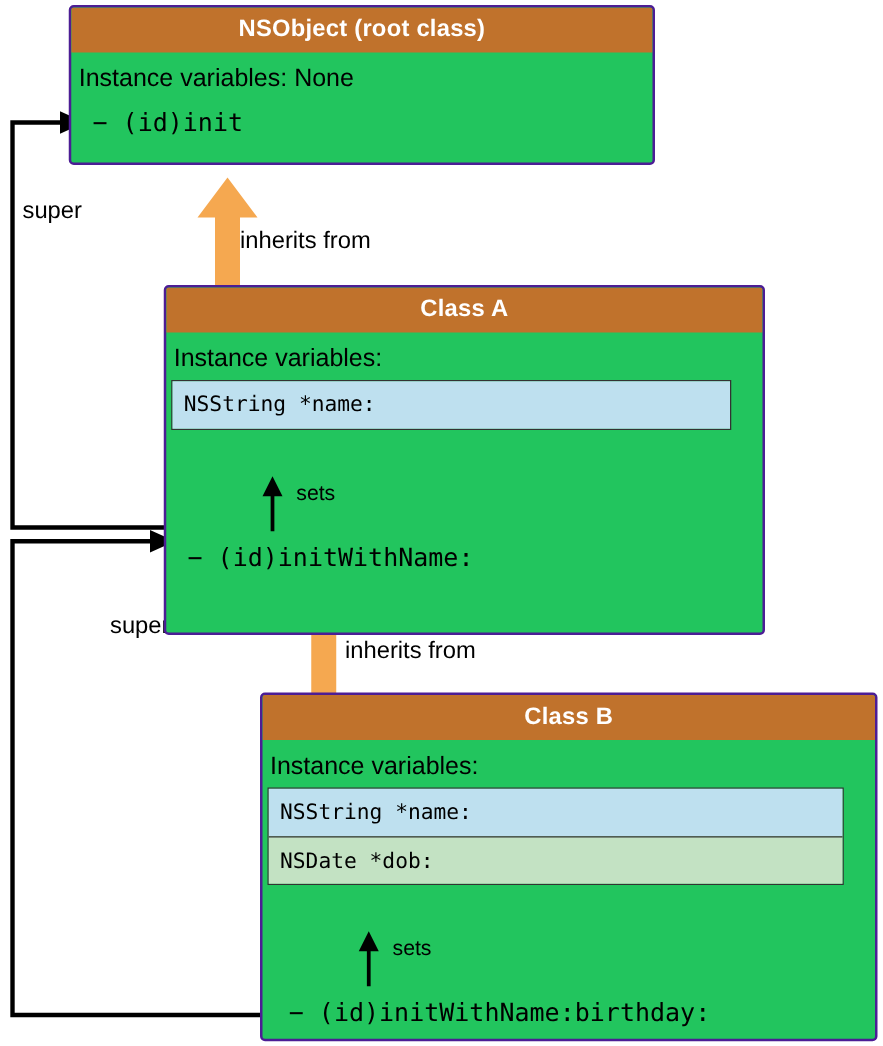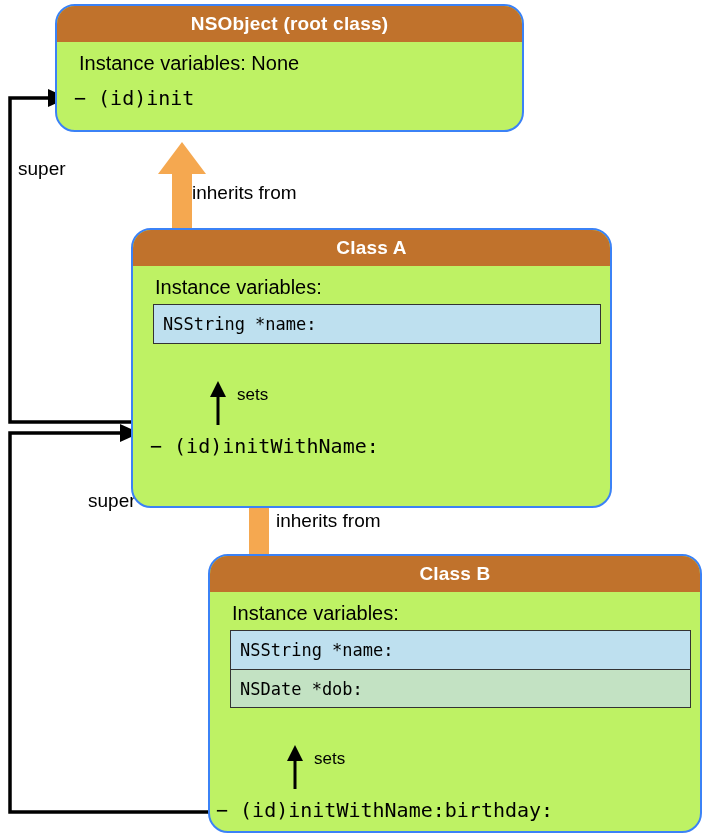--- a/index.html
+++ b/index.html
@@ -14,39 +14,39 @@
     position: relative;
     width: 706px;
     height: 837px;
     background: #ffffff;
     overflow: hidden;
   }
 
   
   .class-box {
     position: absolute;
-    border: 2px solid #3b82f6;
-    border-radius: 20px;
-    background: #bef264;
+    border: 2px solid #4c1d95;
+    border-radius: 4px;
+    background: #22c55e;
     box-sizing: border-box;
     overflow: hidden;
     z-index: 5;
   }
   .class-header {
     background: #C0722C;
     color: #ffffff;
     font-weight: bold;
     font-size: 19px;
     text-align: center;
     line-height: 36px;
     height: 36px;
     letter-spacing: 0.2px;
   }
   .class-body {
-    padding: 7px 12px 6px 20px;
+    padding: 7px 12px 6px 4px;
     position: relative;
     height: calc(100% - 36px);
     box-sizing: border-box;
   }
   .ivar-label {
     font-size: 20px;
     color: #000000;
     line-height: 26px;
     margin: 1px 0 4px 2px;
   }
@@ -185,17 +185,17 @@
       </div>
 
       <div class="sets-group" style="left:72px; top:152px;">
         <svg width="26" height="46">
           <line x1="13" y1="45" x2="13" y2="12" stroke="#000000" stroke-width="3"></line>
           <polygon points="13,1 21,17 5,17" fill="#000000"></polygon>
         </svg>
         <span class="sets-label" style="left:32px; top:5px;">sets</span>
       </div>
 
-      <div class="method-line" style="left:6px; top:206px;">− (id)initWithName:birthday:</div>
+      <div class="method-line" style="left:21px; top:206px;">− (id)initWithName:birthday:</div>
     </div>
   </div>
 
 </div>
 
 </body></html>

